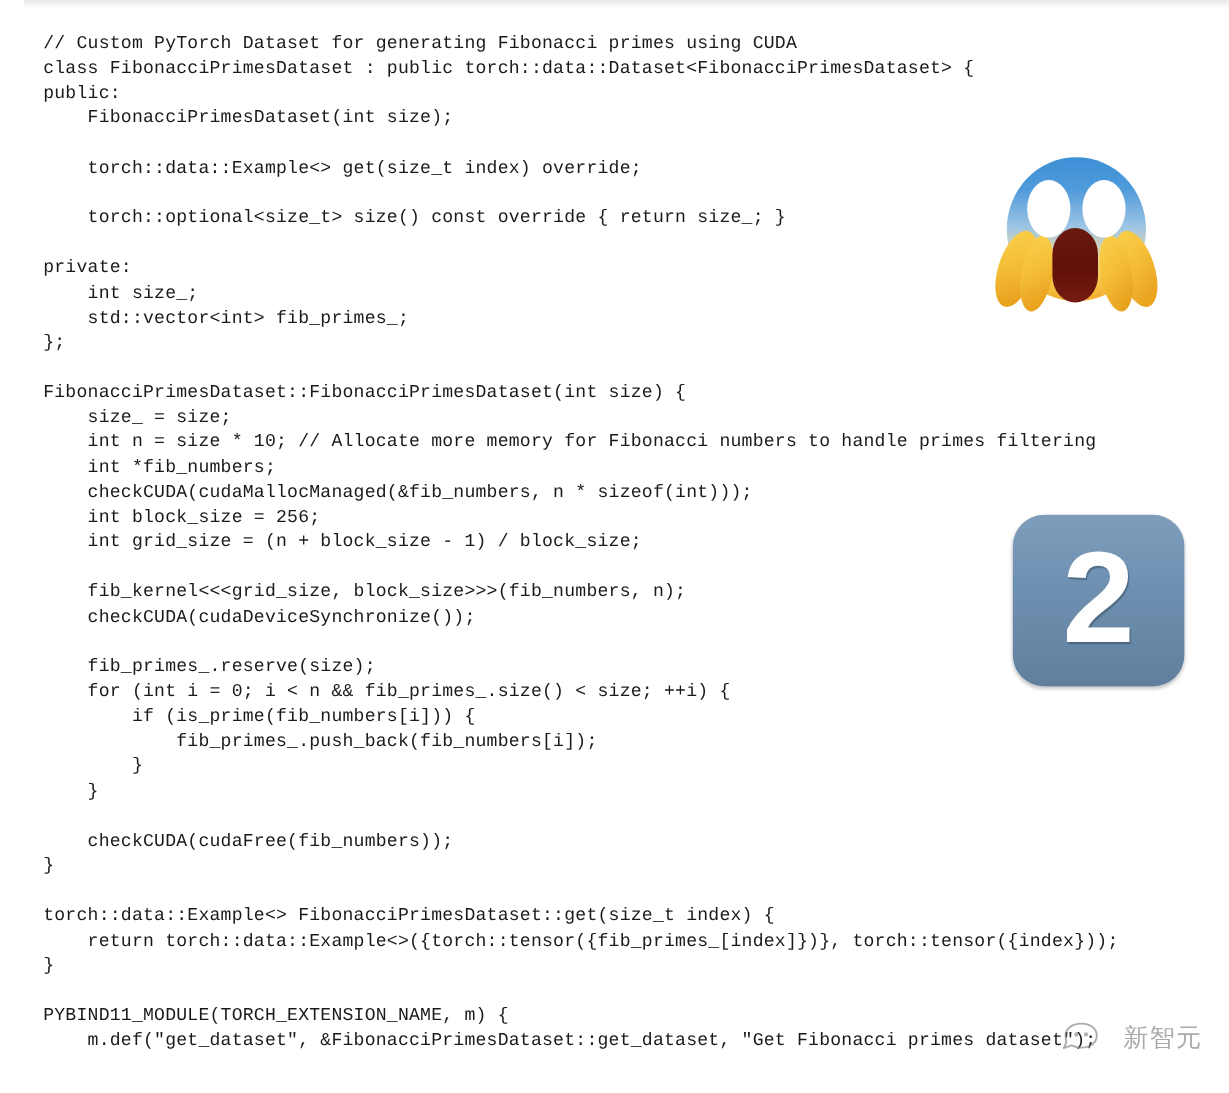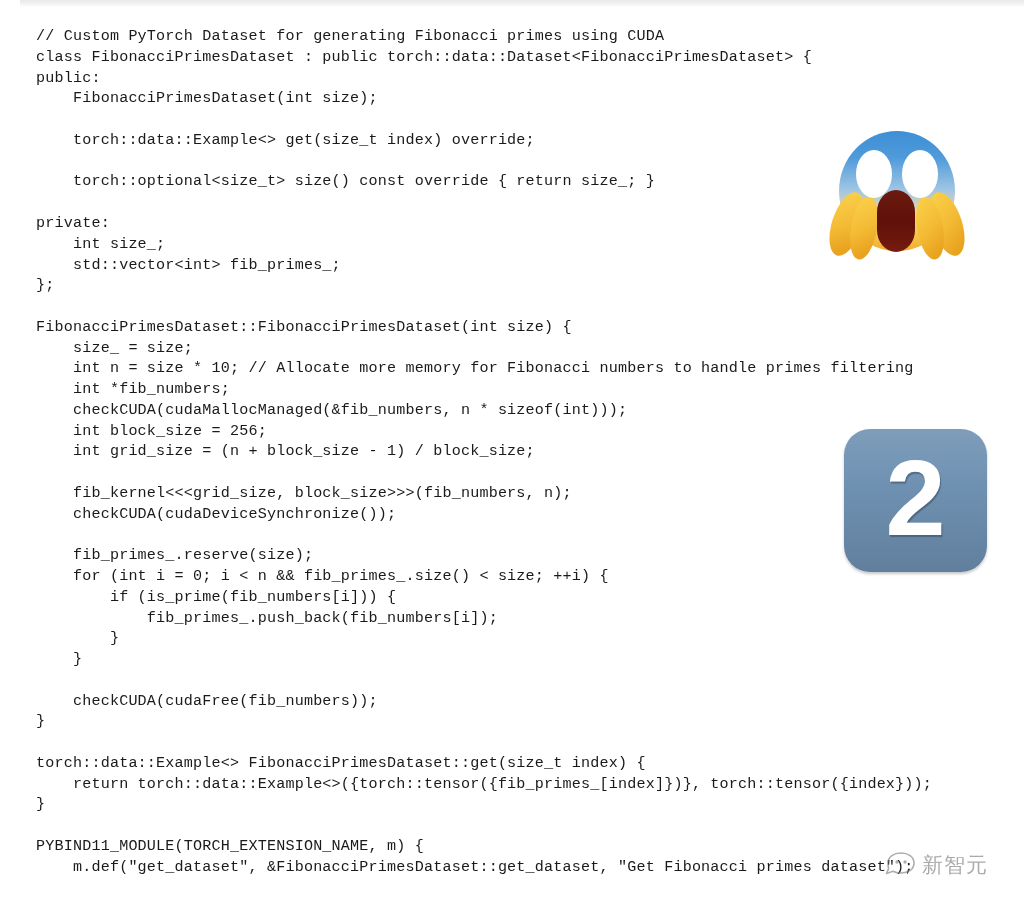--- a/index.html
+++ b/index.html
@@ -125,21 +125,21 @@
     z-index: 7;
   }
 
   
   #watermark {
     position: absolute;
     left: 864px;
     top: 851px;
     display: flex;
     align-items: center;
-    gap: 4px;
+    gap: 18px;
     opacity: 0.62;
     z-index: 8;
   }
   #watermark .wm-text {
     font-family: "DejaVu Sans", sans-serif;
     font-size: 21px;
     color: #777777;
     letter-spacing: 1px;
     line-height: 1;
   }

